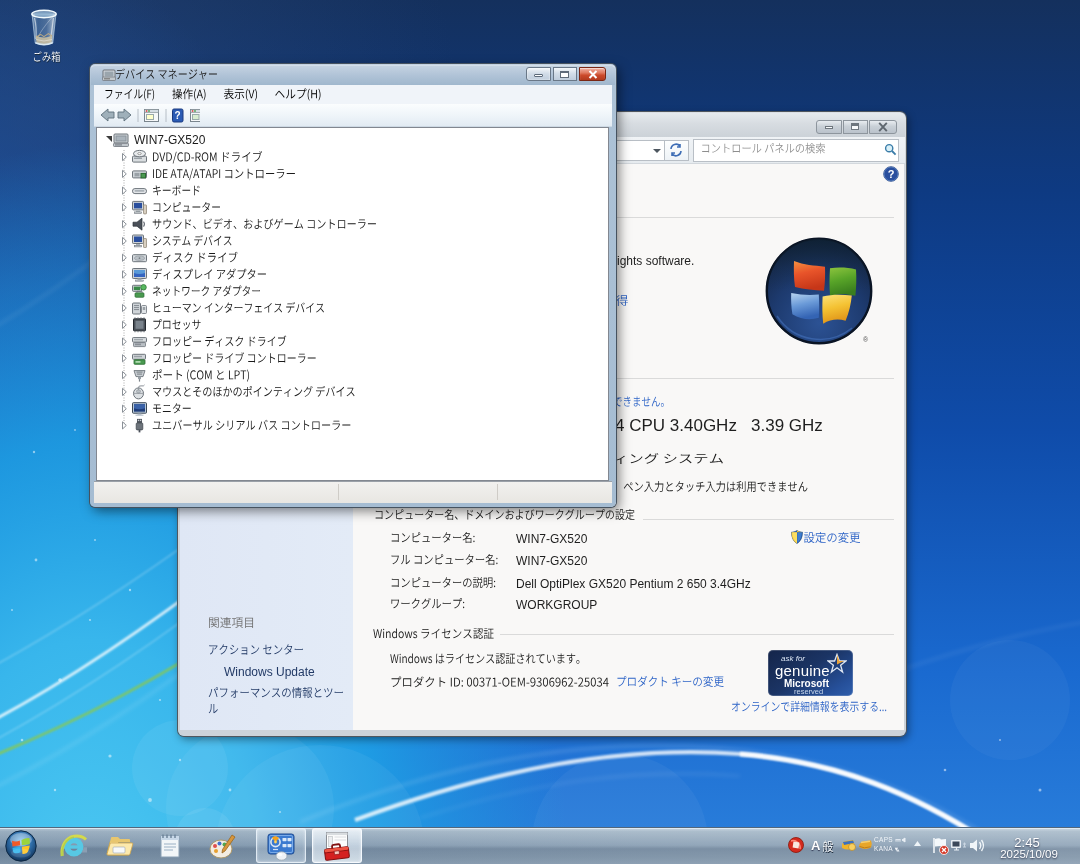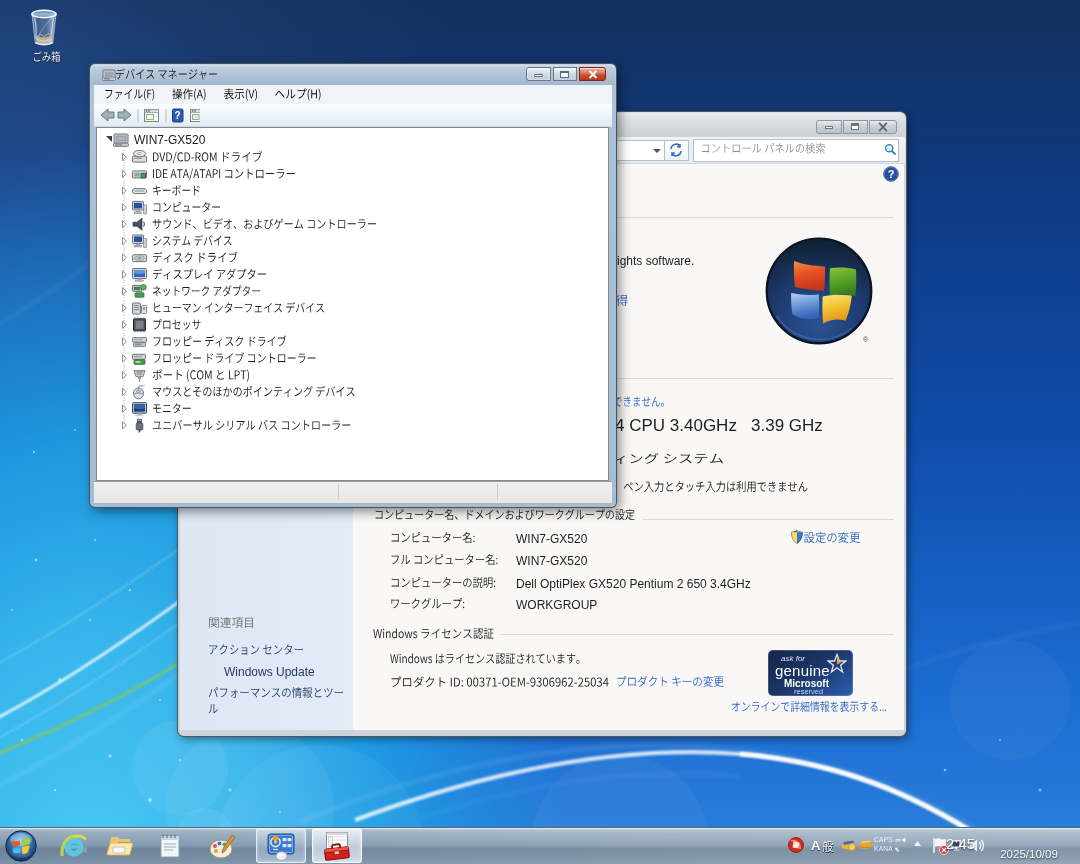--- a/index.html
+++ b/index.html
@@ -1249,21 +1249,21 @@
   <rect x="0" y="2" width="10" height="8" rx="1" fill="#e8eef4"></rect>
   <rect x="1.5" y="3.5" width="7" height="5" fill="#3b485a"></rect>
   <path d="M3,12 L8,12 M5.5,10 L5.5,12" stroke="#e8eef4" stroke-width="1.2"></path>
   <path d="M12,6 L15,6 M13.5,4.5 L13.5,9 M12,9 L15,9" stroke="#d8e2ec" stroke-width="1" opacity="0.8"></path>
  </g>
  <g transform="translate(969,839)">
   <path d="M1,4 L4,4 L8,0.5 L8,12.5 L4,9 L1,9 Z" fill="#f0f5f9"></path>
   <path d="M10.5,3 Q13,6.5 10.5,10 M12.5,1 Q16.5,6.5 12.5,12" stroke="#f0f5f9" stroke-width="1.4" fill="none"></path>
  </g>
 </svg>
-<div class="sp" style="left:946px;top:836px;width:50px;text-align:left;font-size:15px;color:#fff;z-index:33;text-shadow:0 1px 2px rgba(0,0,30,0.7)">2:45</div>
+<div class="sp" style="left:1002px;top:836px;width:50px;text-align:center;font-size:13px;color:#fff;z-index:33;text-shadow:0 1px 2px rgba(0,0,30,0.7)">2:45</div>
 <div class="sp" style="left:993px;top:849px;width:72px;text-align:center;font-size:11.5px;color:#fff;z-index:33;text-shadow:0 1px 2px rgba(0,0,30,0.7)">2025/10/09</div>
 <div class="sp" style="left:811px;top:839px;font-size:13px;color:#fff;z-index:33;font-weight:bold;text-shadow:0 1px 1px rgba(0,0,30,0.6)">A</div>
 <div class="sp" style="left:874px;top:837px;font-size:6.5px;color:#f0f4f8;z-index:33;letter-spacing:0.3px">CAPS ▭</div>
 <div class="sp" style="left:874px;top:845.5px;font-size:6.5px;color:#f0f4f8;z-index:33;letter-spacing:0.3px">KANA ▾</div>
 <svg class="lay" width="1080" height="864" viewBox="0 0 1080 864" style="z-index:40">
       <g transform="translate(33,62) scale(0.009333,-0.011500)" fill="#1a2a3a">
         <use href="#g144" x="0"></use>
         <use href="#g145" x="1000"></use>
         <use href="#g146" x="2000"></use>
       </g>

